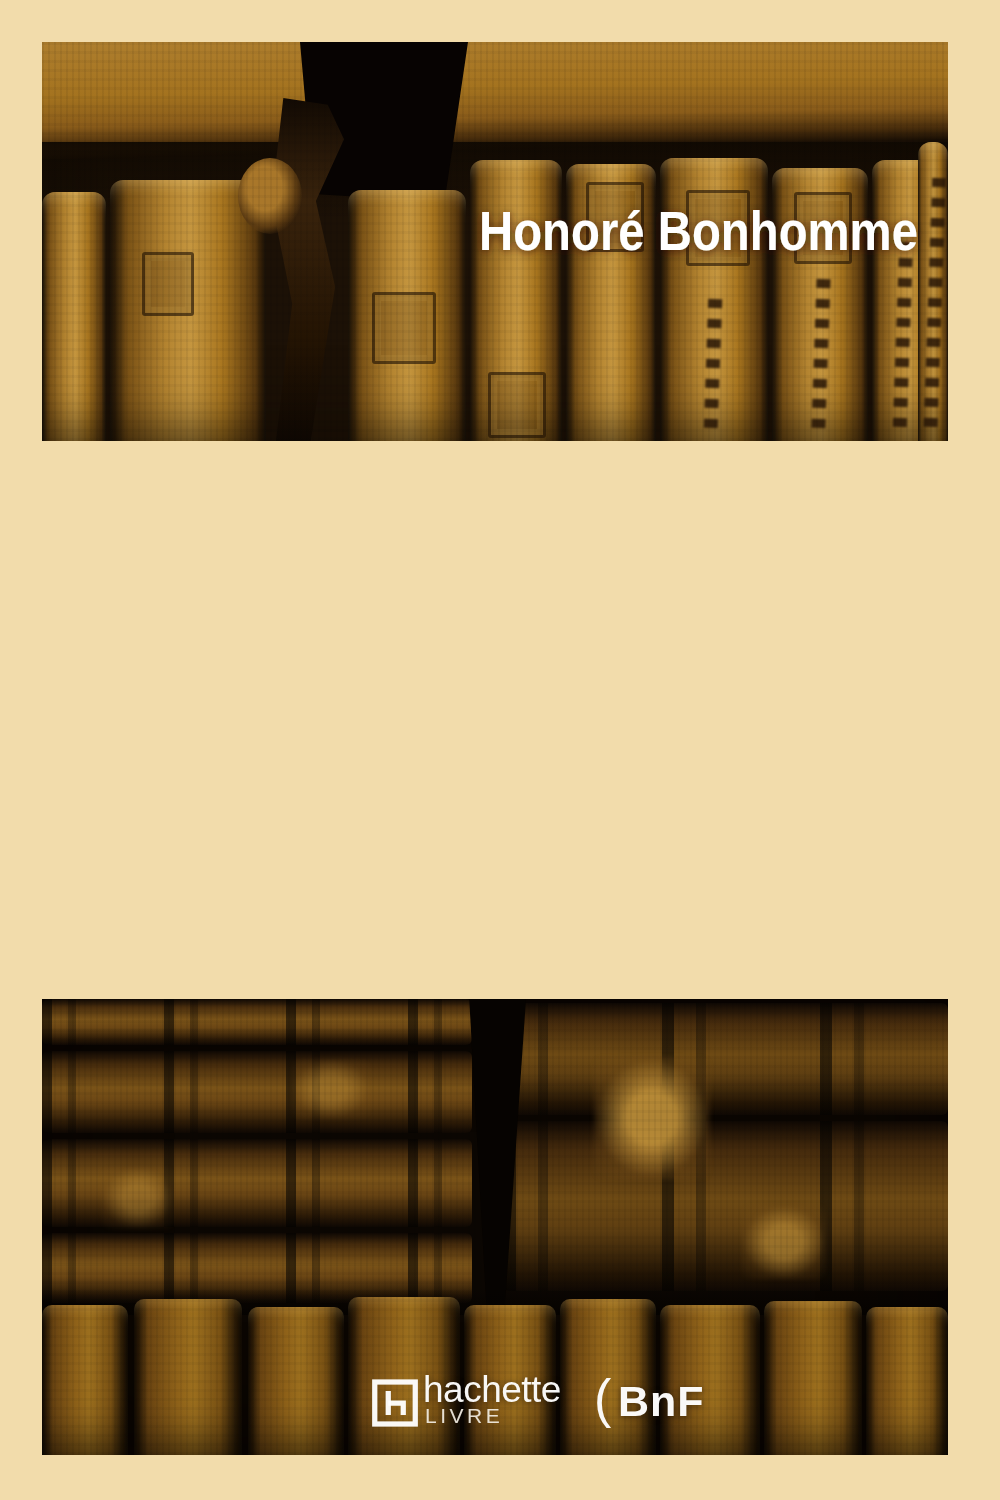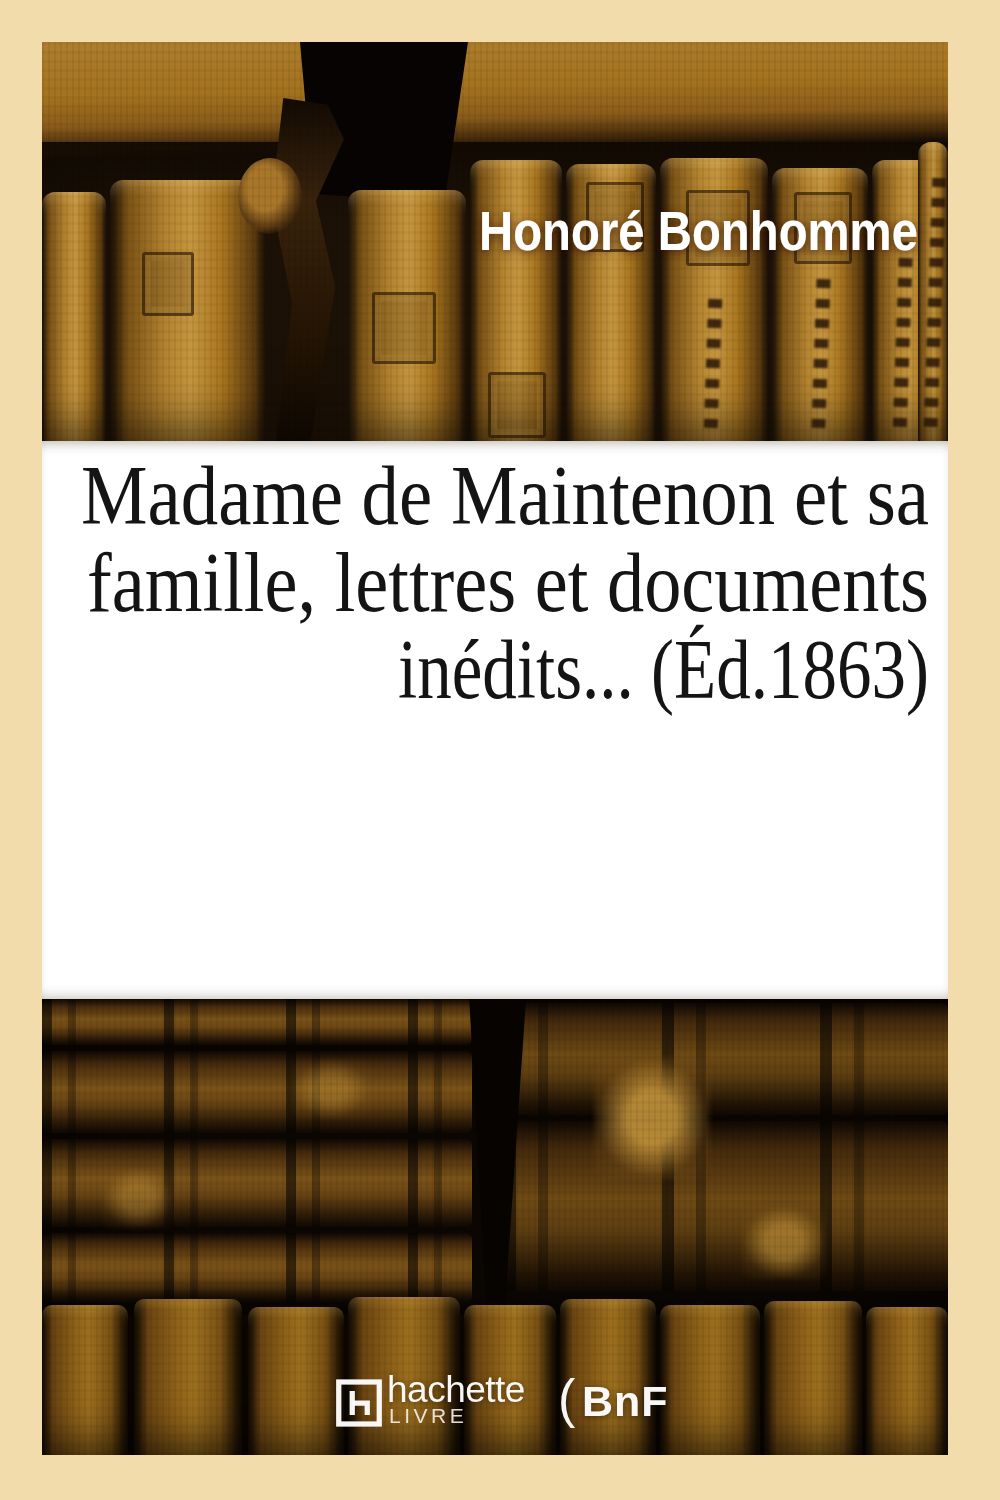--- a/index.html
+++ b/index.html
@@ -56,21 +56,21 @@
     background:radial-gradient(ellipse,rgba(205,155,62,.85) 0 30%,rgba(130,88,28,.25) 68%,rgba(0,0,0,0) 100%);}
   .gap-wedge{position:absolute;left:418px;top:0;width:66px;height:308px;background:#060301;
     clip-path:polygon(14% 0,100% 0,68% 100%,40% 100%);}
   .st{position:absolute;bottom:0;border-radius:10px 10px 0 0;
     background:linear-gradient(90deg,rgba(10,5,1,.9) 0%,#6b4512 13%,#8f6219 40%,#9c6f1e 55%,#7a5214 80%,rgba(10,5,1,.9) 100%);
     box-shadow:inset 0 10px 12px -6px rgba(235,195,110,.28),inset 0 -36px 40px -22px rgba(0,0,0,.6);}
   .standing-shade{position:absolute;left:0;bottom:140px;width:906px;height:26px;
     background:linear-gradient(180deg,rgba(4,2,0,0),rgba(4,2,0,.85));}
 
   
-  .logo-layer{position:absolute;inset:0;pointer-events:none;}
+  .logo-layer{position:absolute;inset:0;pointer-events:none;margin-left:36px;}
   .hachette-icon{position:absolute;left:293px;top:379px;}
   .hachette-word{position:absolute;left:345px;top:372px;font-size:37px;font-weight:500;
     color:rgba(255,255,255,.96);letter-spacing:-.5px;line-height:1;
     text-shadow:0 1px 6px rgba(20,10,0,.5);}
   .hachette-sub{position:absolute;left:347px;top:406px;font-size:21px;font-weight:400;
     color:rgba(243,238,228,.92);letter-spacing:3.5px;line-height:1;}
   .bnf-mark{position:absolute;left:516px;top:374px;font-size:52px;font-weight:400;
     color:rgba(255,255,255,.96);line-height:1;transform:scaleY(1.02);}
   .bnf-word{position:absolute;left:540px;top:381px;font-size:43px;font-weight:700;
     color:rgba(255,255,255,.97);letter-spacing:1px;line-height:1;
@@ -117,27 +117,20 @@
       <svg class="author-svg" width="906" height="399" viewBox="0 0 906 399">
         <defs>
           <filter id="soft" x="-20%" y="-20%" width="140%" height="140%">
             <feDropShadow dx="0" dy="2" stdDeviation="5" flood-color="#2a1703" flood-opacity="0.65"></feDropShadow>
           </filter>
         </defs>
         <text class="author-text" x="876" y="208" text-anchor="end" textLength="439" lengthAdjust="spacingAndGlyphs" filter="url(#soft)">Honoré Bonhomme</text>
       </svg>
     </div>
 
-    <div class="band">
-      <svg class="title-svg" width="906" height="558" viewBox="0 0 906 558">
-        <text class="title-text" x="887" y="83" text-anchor="end" textLength="848" lengthAdjust="spacingAndGlyphs">Madame de Maintenon et sa</text>
-        <text class="title-text" x="887" y="170" text-anchor="end" textLength="842" lengthAdjust="spacingAndGlyphs">famille, lettres et documents</text>
-        <text class="title-text" x="887" y="257" text-anchor="end" textLength="531" lengthAdjust="spacingAndGlyphs">inédits... (Éd.1863)</text>
-      </svg>
-    </div>
 
     <div class="photo-bottom">
 
       <div class="row" style="left:0;top:0;width:430px;height:46px"></div>
       <div class="row" style="left:0;top:52px;width:430px;height:82px"></div>
       <div class="row" style="left:0;top:140px;width:430px;height:88px"></div>
       <div class="row" style="left:0;top:234px;width:430px;height:70px"></div>
 
       <div class="row row-big" style="left:462px;top:4px;width:444px;height:112px"></div>
       <div class="row row-big" style="left:462px;top:122px;width:444px;height:170px"></div>

